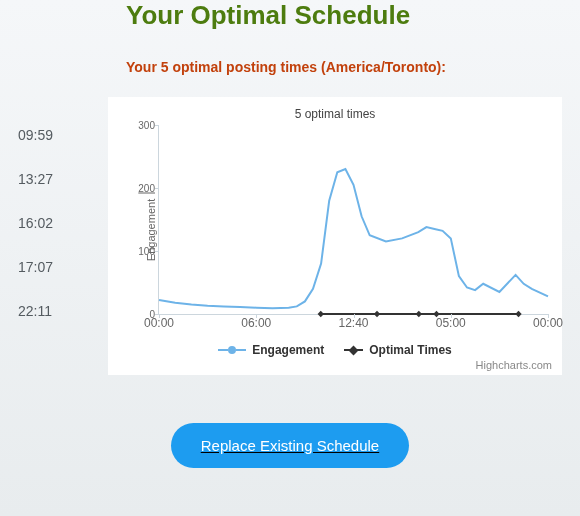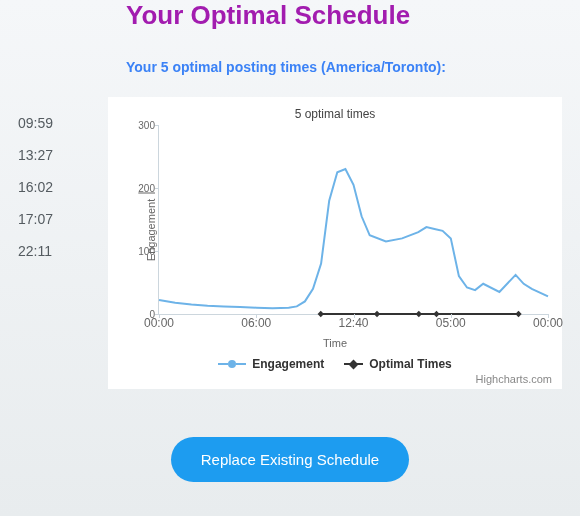--- a/index.html
+++ b/index.html
@@ -10,44 +10,45 @@
     background: linear-gradient(180deg, #f5f7f9 0%, #e8ecee 100%);
     position: relative;
     overflow: hidden;
   }
   .container {
     padding: 0 18px 20px 18px;
   }
   .heading {
     font-size: 26px;
     font-weight: 700;
-    color: #a21caf;
+    color: #4d7c0f;
     margin: 0 0 28px 108px;
   }
   .subheading {
     font-size: 14px;
     font-weight: 700;
-    color: #3b82f6;
+    color: #c2410c;
     margin: 0 0 22px 108px;
   }
   .content-row {
     display: flex;
     align-items: flex-start;
     gap: 28px;
   }
   .times-col {
     width: 62px;
     padding-top: 18px;
     display: flex;
     flex-direction: column;
     gap: 16px;
   }
   .time-item {
     font-size: 14px;
     color: #545b60;
+    margin-top: 12px;
   }
   .chart-card {
     flex: 1;
     background: #fff;
     position: relative;
     padding: 10px 6px 4px 6px;
   }
   .chart-title {
     text-align: center;
     font-size: 12px;
@@ -149,20 +150,21 @@
     text-align: right;
     font-size: 11px;
     color: #888;
     padding-right: 4px;
     margin-top: 2px;
   }
   .action-row {
     display: flex;
     justify-content: center;
     margin-top: 48px;
+    text-decoration: underline;
   }
   .replace-btn {
     background: #1d9cf0;
     color: #fff;
     border: none;
     border-radius: 999px;
     font-size: 15px;
     font-weight: 500;
     padding: 14px 30px;
     cursor: pointer;
@@ -211,21 +213,20 @@
             <div class="xtick" style="left: 97.25px;">06:00</div>
             <div class="xtick-line" style="left: 97.25px;"></div>
             <div class="xtick" style="left: 194.5px;">12:40</div>
             <div class="xtick-line" style="left: 194.5px;"></div>
             <div class="xtick" style="left: 291.75px;">05:00</div>
             <div class="xtick-line" style="left: 291.75px;"></div>
             <div class="xtick" style="left: 389px;">00:00</div>
             <div class="xtick-line" style="left: 389px;"></div>
           </div>
       </div>
-      <div class="xlabel">Time</div>
 
       <div class="legend">
         <div class="leg-item">
           <span class="leg-eng-group">
               <span class="leg-eng-line"></span>
               <span class="leg-circ"></span>
               <span class="leg-eng-line"></span>
             </span>
           <span>Engagement</span>
         </div>

